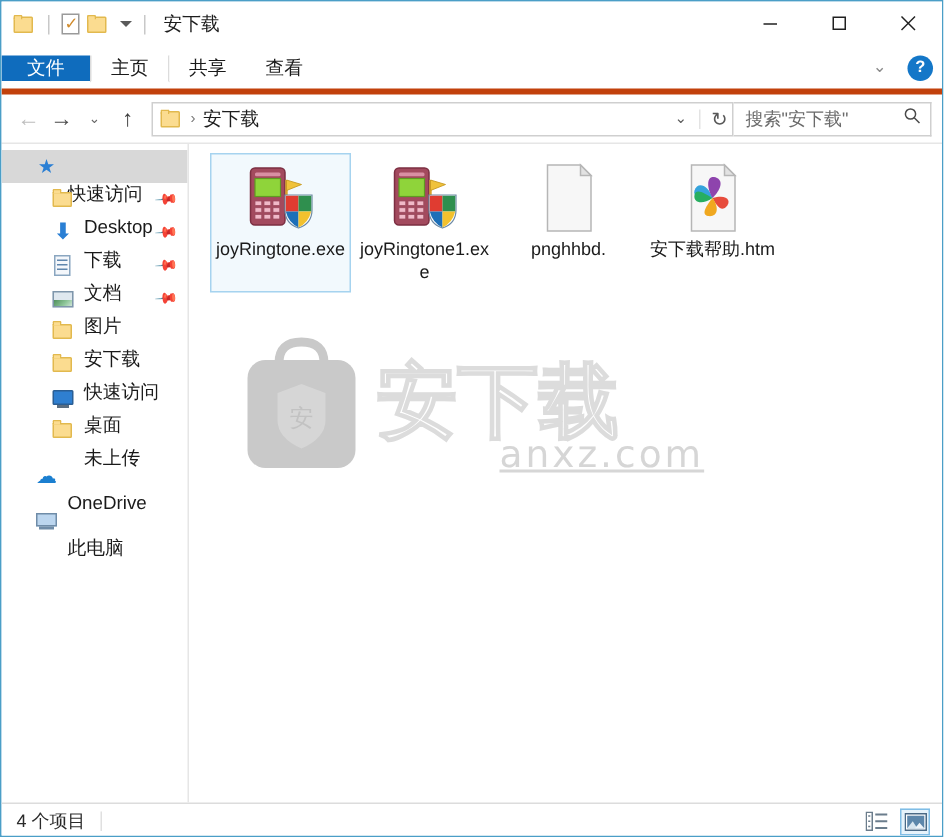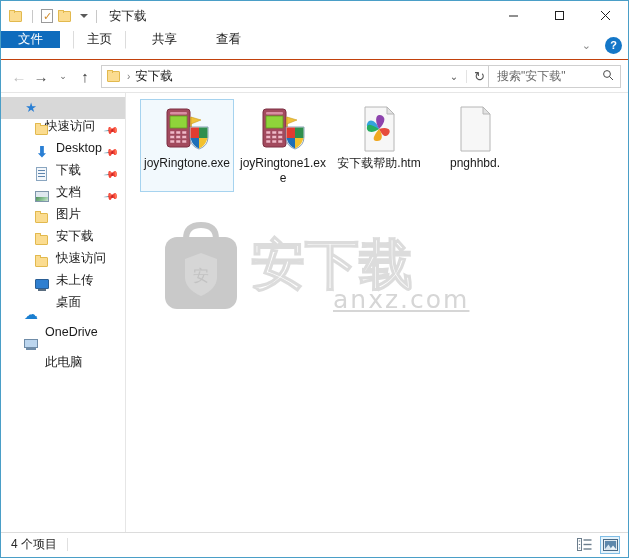--- a/index.html
+++ b/index.html
@@ -111,23 +111,22 @@
     background: transparent;
   }
   .winbtn svg { display: block; }
 
   
   .tabstrip {
     position: relative;
     height: 28px;
     background: #ffffff;
     display: flex;
-    align-items: flex-start;
-    border-bottom: 1px solid #c2410c;
-    gap: 13px;
+    align-items: center;
+    border-bottom: 4px solid #c2410c;
   }
   .tab {
     display: flex;
     align-items: center;
     justify-content: center;
     font-size: 12.5px;
     color: #1a1a1a;
     padding: 0 13px;
     box-sizing: border-box;
     background: #ffffff;
@@ -622,27 +621,27 @@
         <span class="ico ico-folder"></span>
         <span class="nlabel">安下载</span>
       </div>
 
       <div class="navitem lvl2">
         <span class="ico ico-folder"></span>
         <span class="nlabel">快速访问</span>
       </div>
 
       <div class="navitem lvl2">
+        <span class="ico ico-desk"></span>
+        <span class="nlabel">桌面</span>
+      </div>
+
+      <div class="navitem lvl2">
         <span class="ico ico-folder"></span>
         <span class="nlabel">未上传</span>
-      </div>
-
-      <div class="navitem lvl2">
-        <span class="ico ico-desk"></span>
-        <span class="nlabel">桌面</span>
       </div>
 
       <div class="nav-gap"></div>
 
       <div class="navitem">
         <span class="ico ico-cloud">☁</span>
         <span class="nlabel">OneDrive</span>
       </div>
 
       <div class="nav-gap"></div>
@@ -716,40 +715,40 @@
             </svg>
           </div>
           <div class="tile-name">joyRingtone1.exe</div>
         </div>
 
         <div class="filetile">
           <div class="tile-ico">
             <svg width="40" height="48" viewBox="0 0 40 48">
               <path d="M6 2 L28 2 L35 9 L35 46 L6 46 Z" fill="#f7f7f7" stroke="#b6b6b6" stroke-width="1"></path>
               <path d="M28 2 L35 9 L28 9 Z" fill="#e2e2e2" stroke="#b6b6b6" stroke-width="1"></path>
+            </svg>
+          </div>
+          <div class="tile-name">pnghhbd.</div>
+        </div>
+
+        <div class="filetile">
+          <div class="tile-ico">
+            <svg width="40" height="48" viewBox="0 0 40 48">
+              <path d="M6 2 L28 2 L35 9 L35 46 L6 46 Z" fill="#f7f7f7" stroke="#b6b6b6" stroke-width="1"></path>
+              <path d="M28 2 L35 9 L28 9 Z" fill="#e2e2e2" stroke="#b6b6b6" stroke-width="1"></path>
               <g transform="translate(20,24)">
                 <path d="M0,0 C-3,-9 -10,-11 -12,-5 C-13.5,-0.5 -7,1 0,0 Z" fill="#35a3dc"></path>
                 <path d="M0,0 C7,-7 7,-13 1,-14 C-4,-14.5 -4,-7 0,0 Z" fill="#8e44ad"></path>
                 <path d="M0,0 C10,-3 13,2 9,6 C5.5,9.5 2,4 0,0 Z" fill="#e74c3c"></path>
                 <path d="M0,0 C5,7 3,13 -3,12 C-8,11 -4,5 0,0 Z" fill="#f0a820"></path>
                 <path d="M0,0 C-7,5 -13,3 -12,-2 C-11,-7 -5,-3 0,0 Z" fill="#27ae60"></path>
               </g>
             </svg>
           </div>
           <div class="tile-name">安下载帮助.htm</div>
-        </div>
-
-        <div class="filetile">
-          <div class="tile-ico">
-            <svg width="40" height="48" viewBox="0 0 40 48">
-              <path d="M6 2 L28 2 L35 9 L35 46 L6 46 Z" fill="#f7f7f7" stroke="#b6b6b6" stroke-width="1"></path>
-              <path d="M28 2 L35 9 L28 9 Z" fill="#e2e2e2" stroke="#b6b6b6" stroke-width="1"></path>
-            </svg>
-          </div>
-          <div class="tile-name">pnghhbd.</div>
         </div>
       </div>
 
       <div class="watermark">
         <svg width="310" height="110" viewBox="0 0 310 110">
           <g>
             <path d="M35 28 Q35 14 50 14 Q65 14 65 28" fill="none" stroke="#c9c9c9" stroke-width="6"></path>
             <rect x="14" y="26" width="72" height="72" rx="12" fill="#c9c9c9"></rect>
             <path d="M50 42 L66 48 L66 66 Q66 78 50 85 Q34 78 34 66 L34 48 Z" fill="#d6d6d6"></path>
             <text x="50" y="70" font-size="16" fill="#c2c2c2" text-anchor="middle" font-family="DejaVu Sans, sans-serif">安</text>

